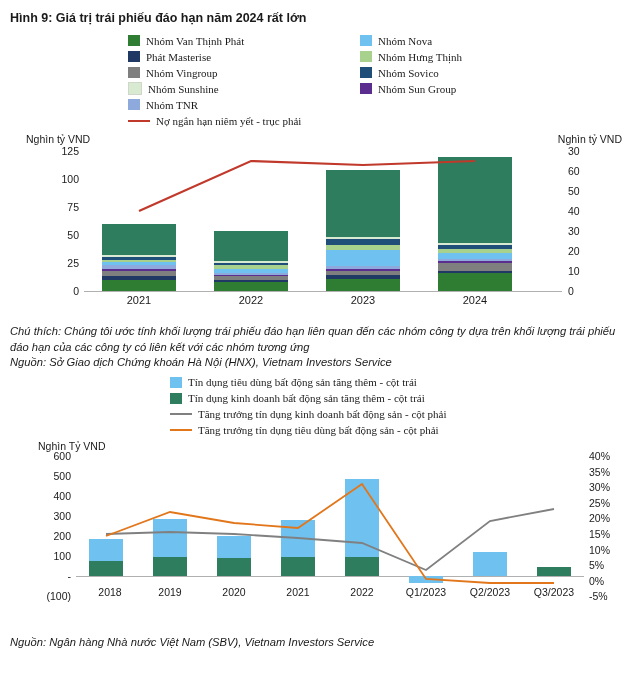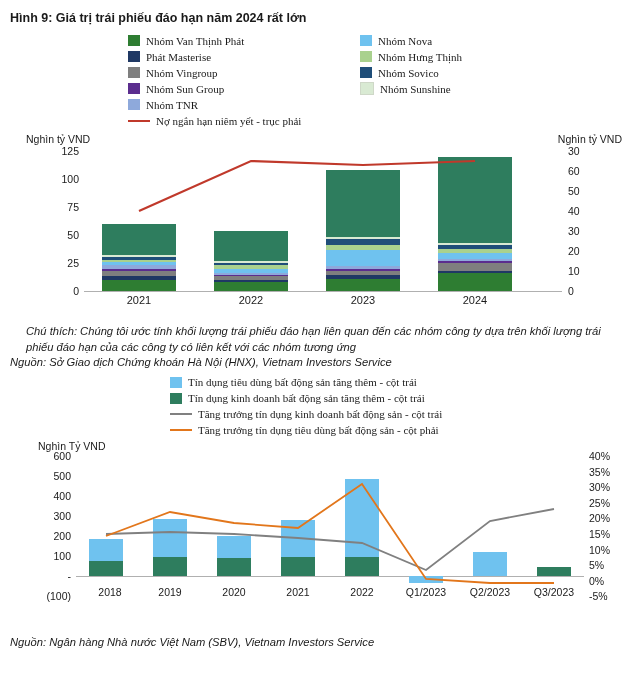--- a/index.html
+++ b/index.html
@@ -110,21 +110,21 @@
     width: 74px;
     color: #1a1a1a;
   }
 
   
   .note {
     font-size: 11.2px;
     font-style: italic;
     line-height: 1.45;
     color: #1a1a1a;
-    margin: 10px 0 0 16px;
+    margin: 10px 0 0 0;
   }
   .src {
     font-size: 11.2px;
     font-style: italic;
     color: #1a1a1a;
     margin: 1px 0 0 0;
   }
 
   
   .legend2 {
@@ -208,26 +208,26 @@
     </div>
     <div class="legend-item">
       <span class="lg-box" style="background:#7f7f7f"></span>
       <span class="lg-label">Nhóm Vingroup</span>
     </div>
     <div class="legend-item">
       <span class="lg-box" style="background:#1f4e79"></span>
       <span class="lg-label">Nhóm Sovico</span>
     </div>
     <div class="legend-item">
+      <span class="lg-box" style="background:#d9ead3;border:1px solid #cfd8c8"></span>
+      <span class="lg-label">Nhóm Sunshine</span>
+    </div>
+    <div class="legend-item">
       <span class="lg-box" style="background:#5b2d8e"></span>
       <span class="lg-label">Nhóm Sun Group</span>
-    </div>
-    <div class="legend-item">
-      <span class="lg-box" style="background:#d9ead3;border:1px solid #cfd8c8"></span>
-      <span class="lg-label">Nhóm Sunshine</span>
     </div>
     <div class="legend-item">
       <span class="lg-box" style="background:#8ea9db"></span>
       <span class="lg-label">Nhóm TNR</span>
     </div>
     <div class="legend-item" style="grid-column:1 / span 2;">
       <span class="lg-line"></span>
       <span class="lg-label">Nợ ngắn hạn niêm yết - trục phải</span>
     </div>
   </div>
@@ -324,21 +324,21 @@
     <div class="legend-item">
       <span class="lg-box" style="background:#6fc2ef"></span>
       <span class="lg-label">Tín dụng tiêu dùng bất động sản tăng thêm - cột trái</span>
     </div>
     <div class="legend-item">
       <span class="lg-box" style="background:#2e7d5e"></span>
       <span class="lg-label">Tín dụng kinh doanh bất động sản tăng thêm - cột trái</span>
     </div>
     <div class="legend-item">
       <span class="lg-line grey"></span>
-      <span class="lg-label">Tăng trưởng tín dụng kinh doanh bất động sản - cột trái</span>
+      <span class="lg-label">Tăng trưởng tín dụng kinh doanh bất động sản - cột phải</span>
     </div>
     <div class="legend-item">
       <span class="lg-line orange"></span>
       <span class="lg-label">Tăng trưởng tín dụng tiêu dùng bất động sản - cột phải</span>
     </div>
   </div>
 
   <div class="chart2-area">
     <div class="axis-unit unit2-left">Nghìn Tỷ VND</div>
 

